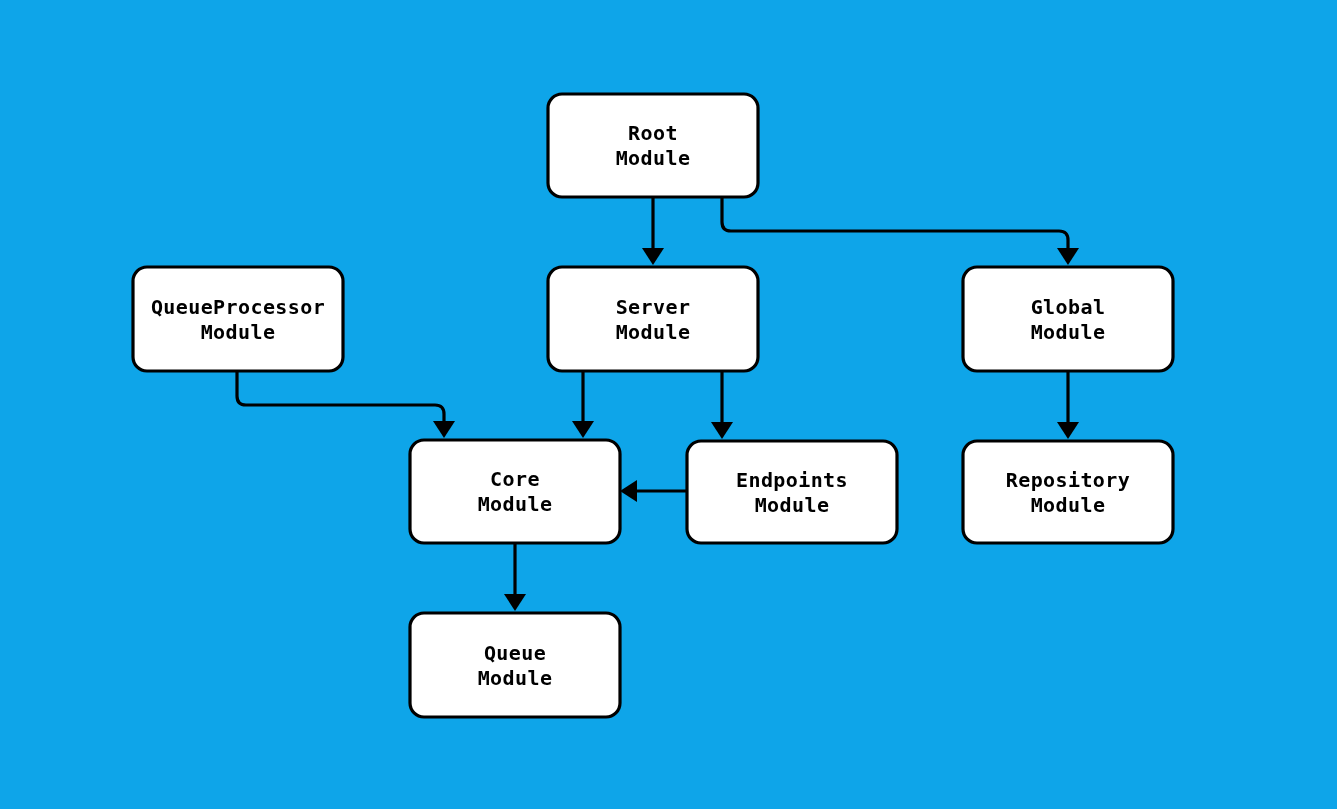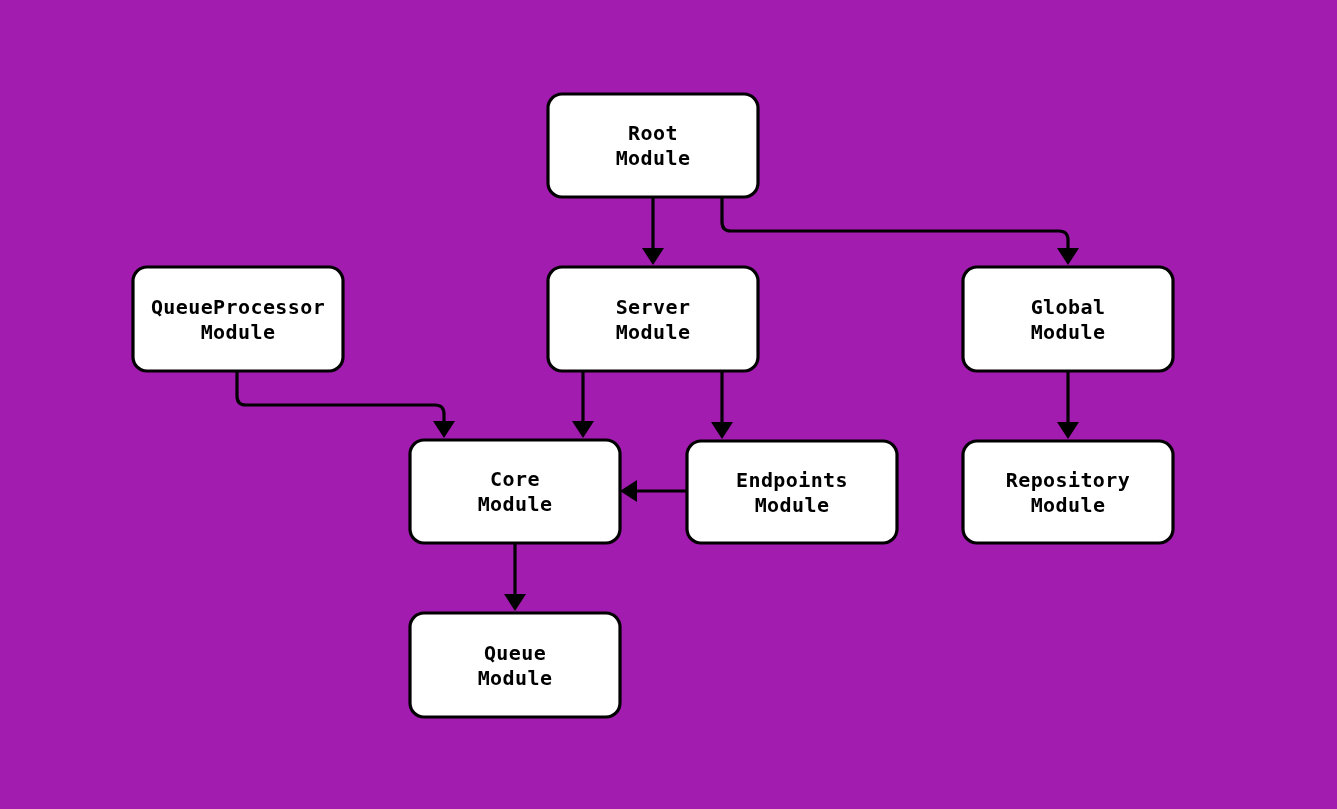--- a/index.html
+++ b/index.html
@@ -10,21 +10,21 @@
   body {
     width: 1337px;
     height: 809px;
     overflow: hidden;
     font-family: "DejaVu Sans Mono", "Liberation Mono", monospace;
   }
   #diagram-root {
     position: relative;
     width: 1337px;
     height: 809px;
-    background: #a21caf;
+    background: #0ea5e9;
   }
   svg#diagram-svg {
     position: absolute;
     top: 0;
     left: 0;
     width: 1337px;
     height: 809px;
     display: block;
   }
   .node-box {

